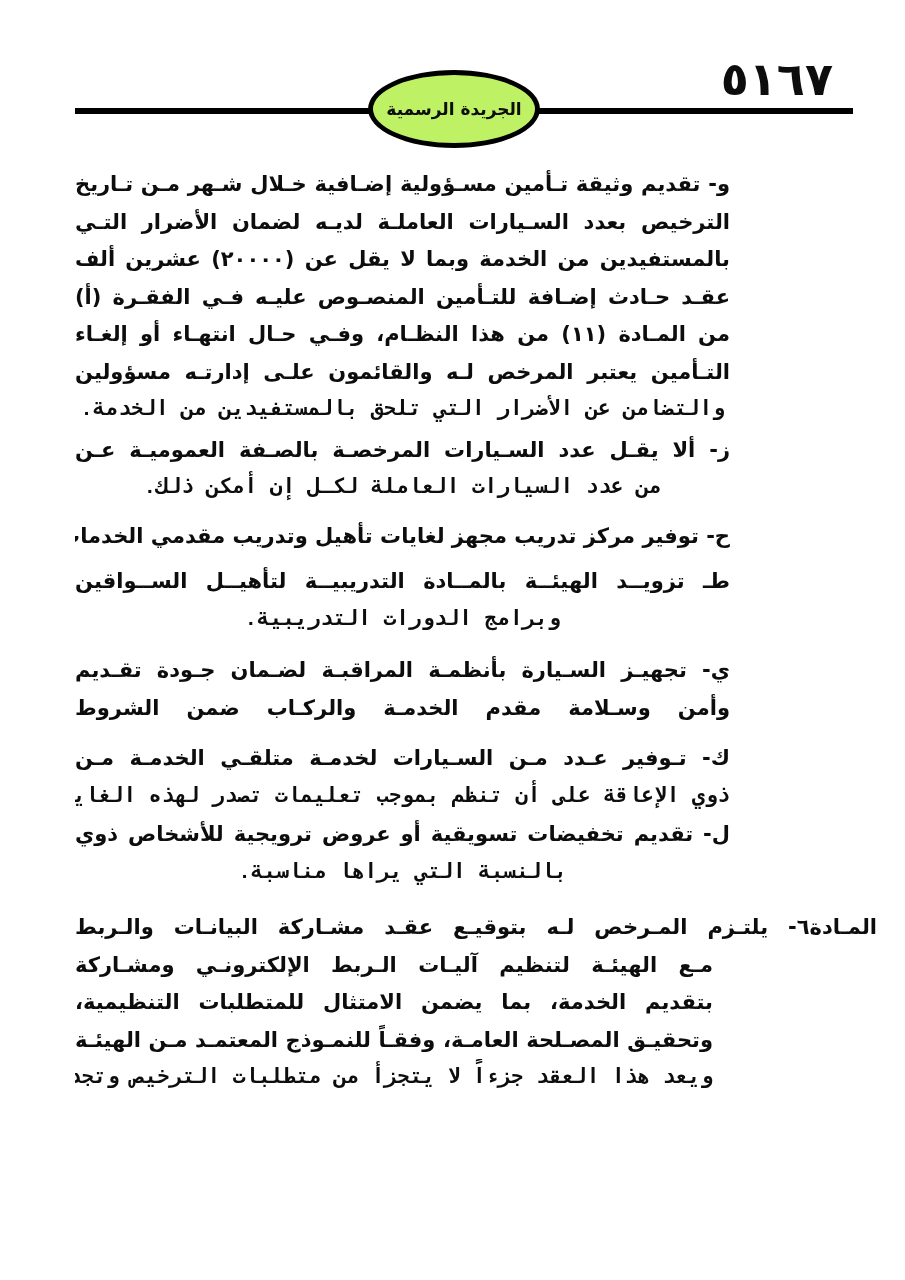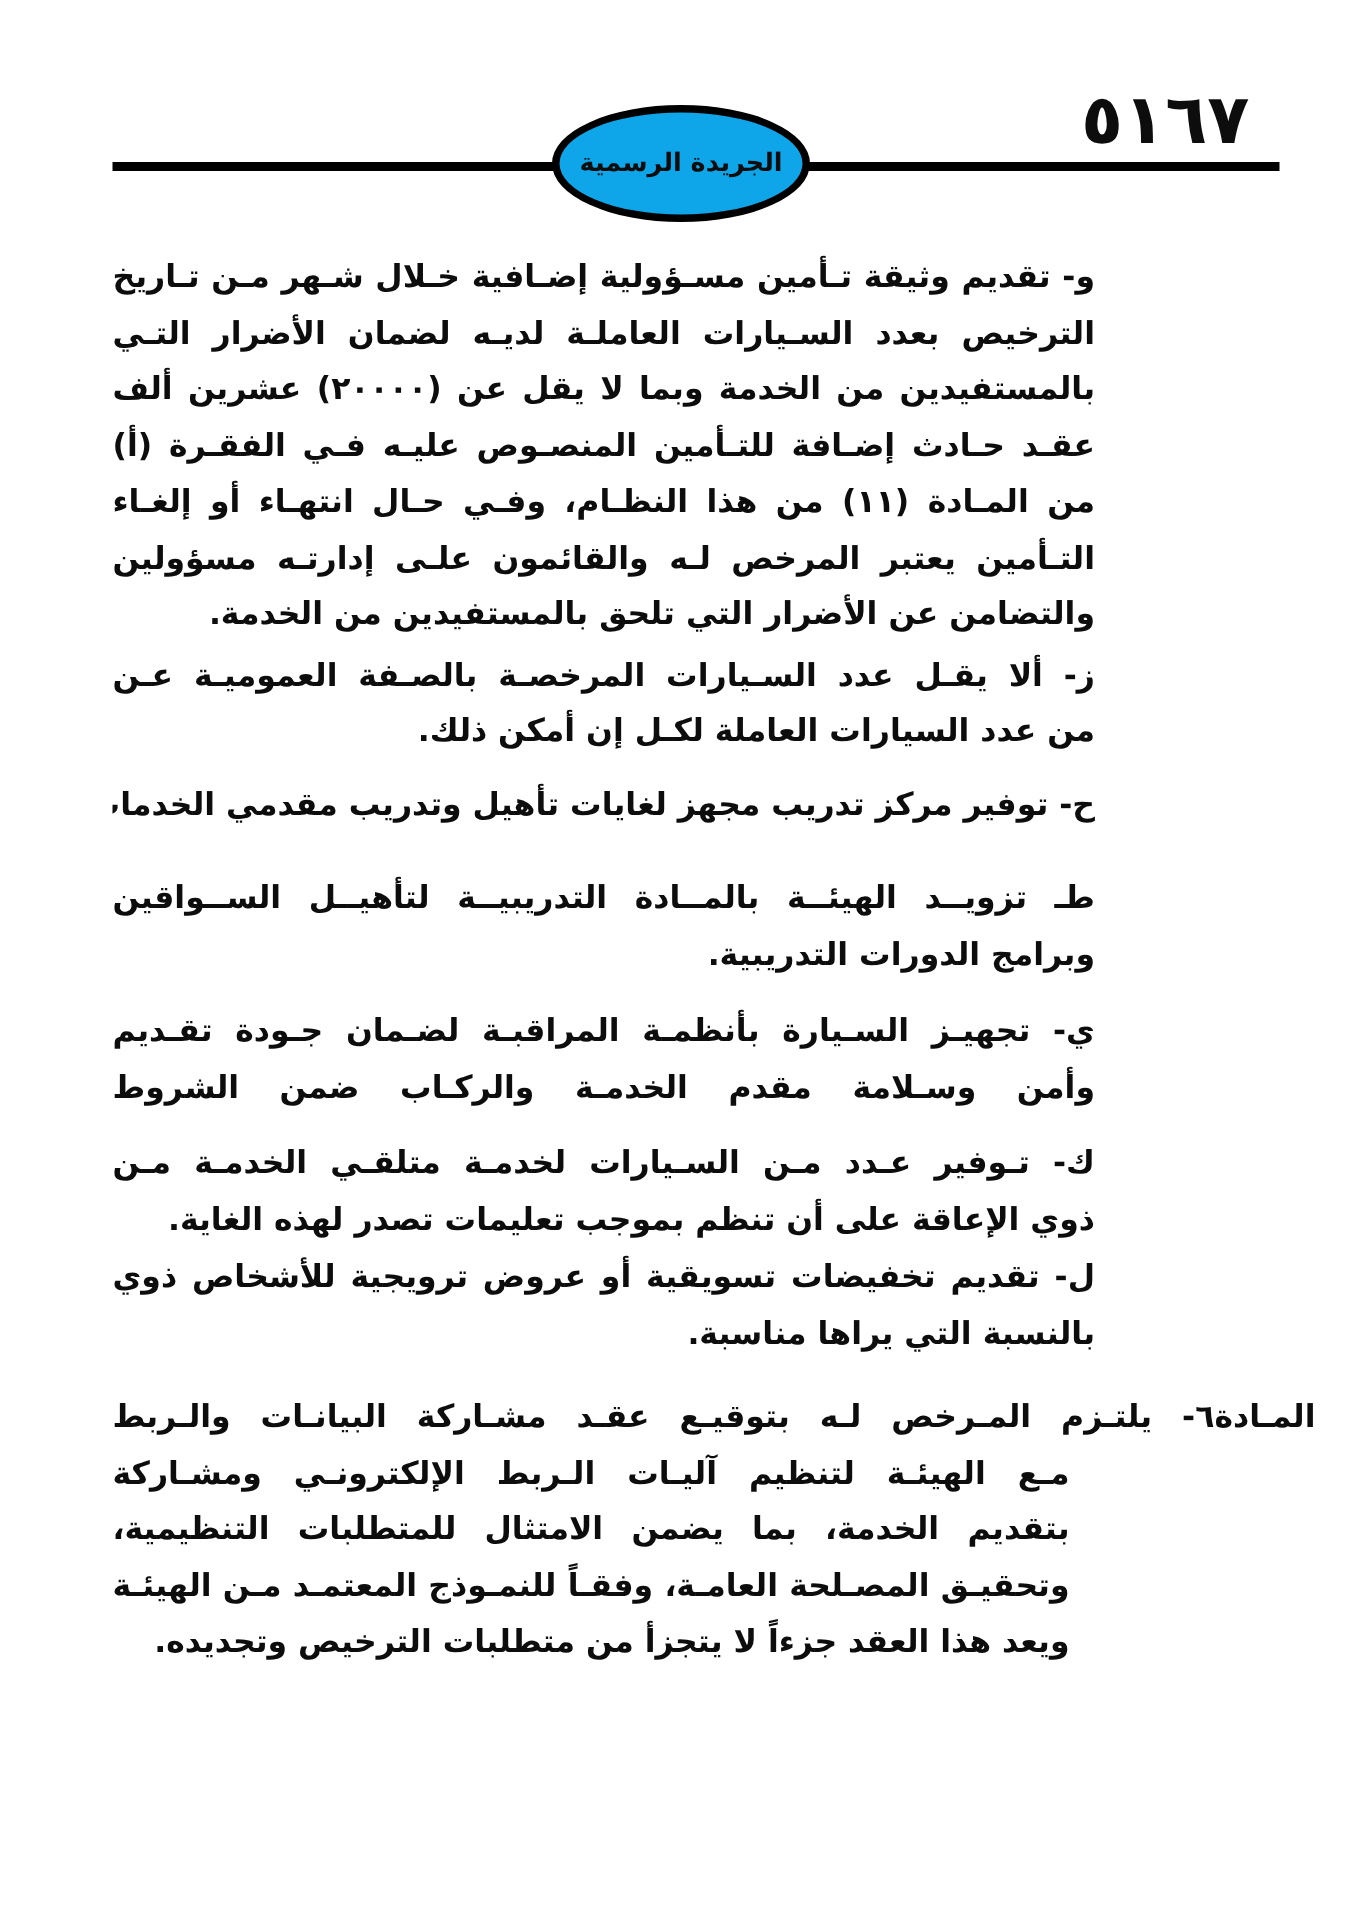--- a/index.html
+++ b/index.html
@@ -19,21 +19,21 @@
     font-size: 46px; line-height: 1;
     letter-spacing: 2px;
   }
   .header-rule {
     position: absolute; top: 108px; left: 75px;
     width: 778px; height: 6px; background: #000;
   }
   .gazette-oval {
     position: absolute; top: 70px; left: 368px;
     width: 172px; height: 78px;
-    background: #0ea5e9;
+    background: #bef264;
     border: 5px solid #000;
     border-radius: 50%;
     display: flex; align-items: center; justify-content: center;
     z-index: 2;
     box-sizing: border-box;
   }
   .gazette-oval span { font-size: 17px; }
   
   .content {
     position: absolute; top: 166px; left: 0; right: 0;
@@ -42,25 +42,25 @@
   .item    { padding-right: 175px; padding-left: 75px; }
   .article { padding-right: 192px; padding-left: 75px; }
   .article .first { margin-right: -164px; }
   .ln {
     height: 37.5px; line-height: 37.5px;
     font-size: 21px;
     overflow: hidden;
     white-space: nowrap;
   }
   .j { text-align: justify; text-align-last: justify; white-space: normal; }
-  .c { text-align: right; }
+  .c { text-align: center; font-family: Liberation Mono, monospace; }
   .r { text-align: right; }
   .mt-zay { margin-top: 3px; }
   .mt-hha { margin-top: 11px; }
-  .mt-tta { margin-top: 25px; }
+  .mt-tta { margin-top: 8px; }
   .mt-ya  { margin-top: 14px; }
   .mt-kaf { margin-top: 13px; }
   .mt-lam { margin-top: 1px; }
   .mt-art { margin-top: 18px; }
 </style>
 </head>
 <body>
 
 <div class="page-number">٥١٦٧</div>
 <div class="header-rule"></div>

